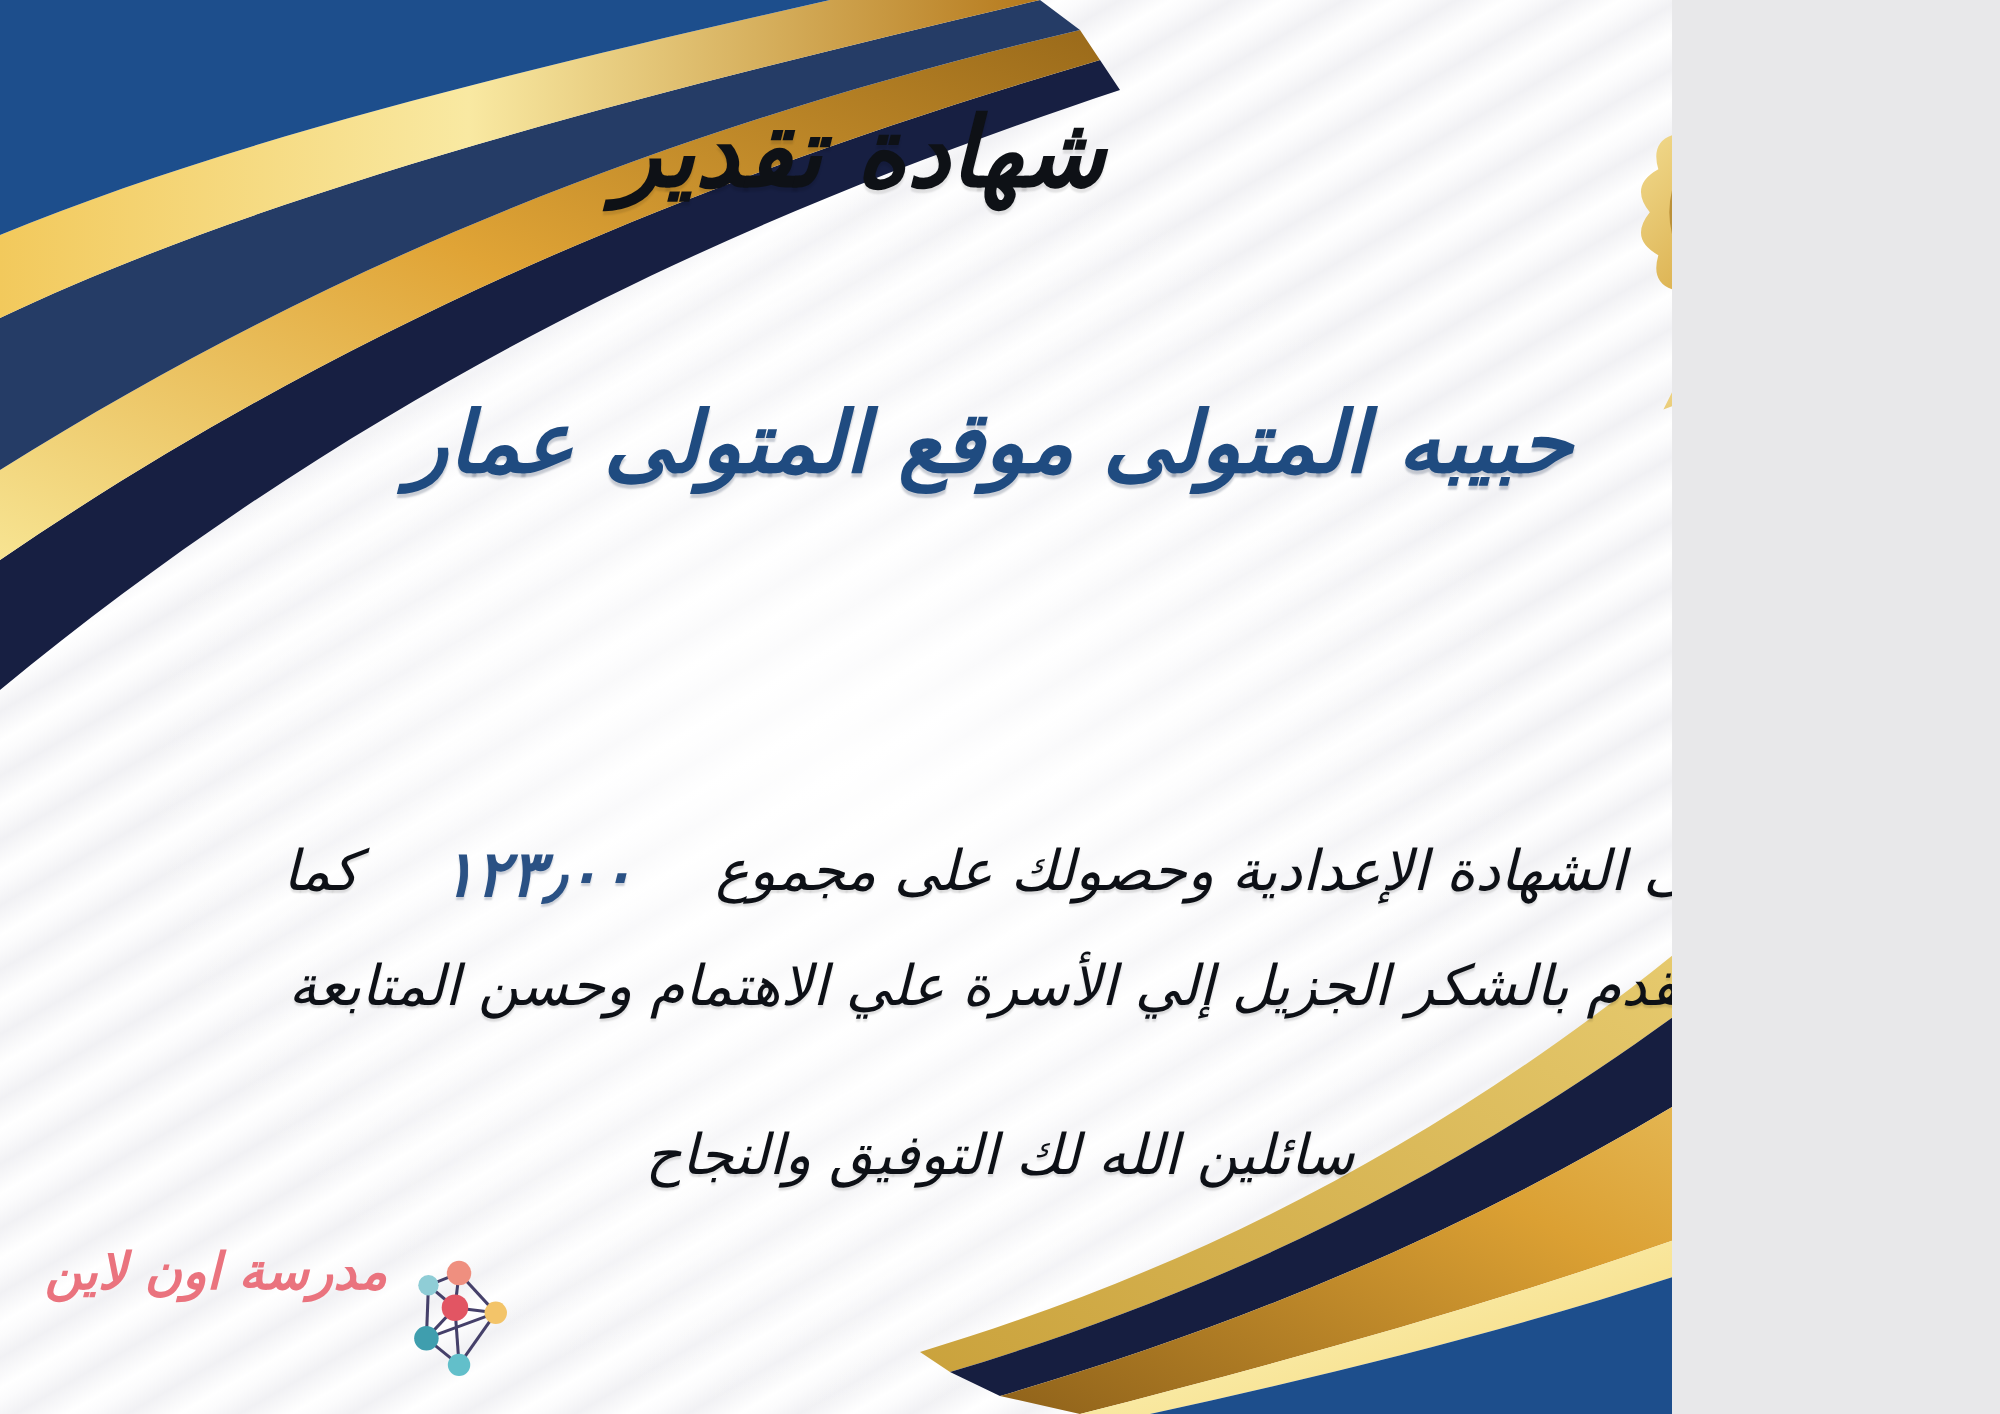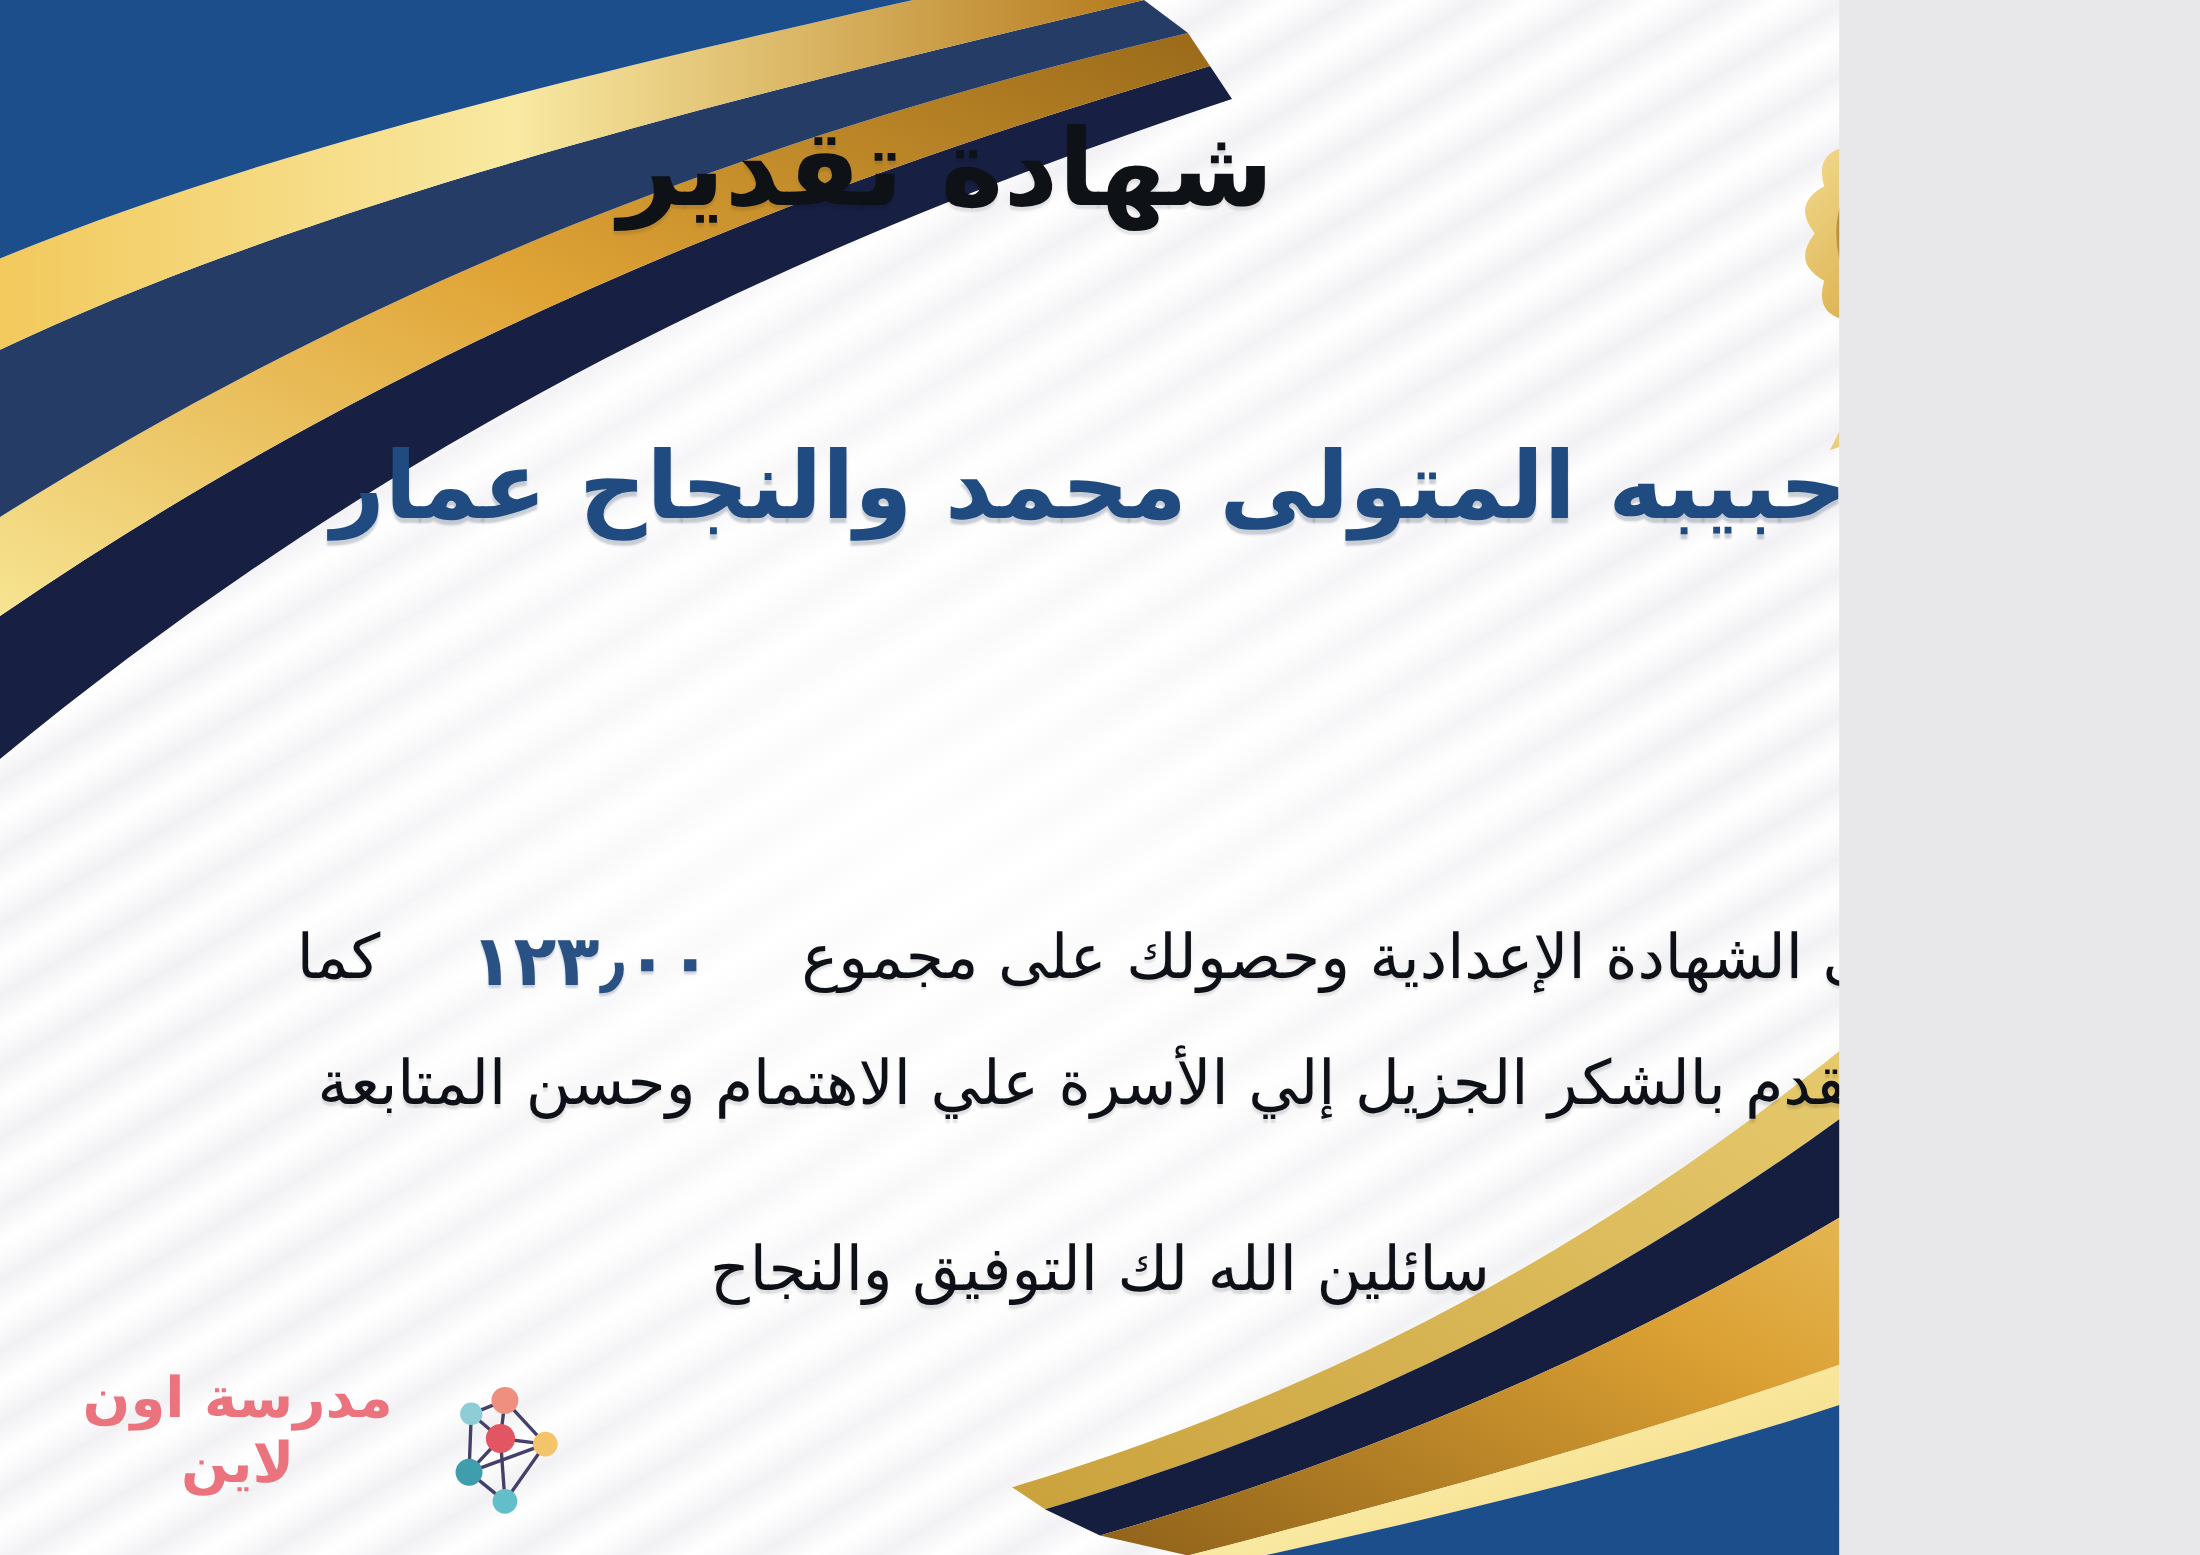--- a/index.html
+++ b/index.html
@@ -2,20 +2,21 @@
 <html lang="ar"><head>
 <meta charset="utf-8">
 <style>
   html,body{margin:0;padding:0;background:#e8e8ea;}
   #canvas{
     position:relative;width:1672px;height:1414px;overflow:hidden;
     background:
       radial-gradient(ellipse at 50% 55%, rgba(255,255,255,.9) 0%, rgba(255,255,255,0) 60%),
       repeating-linear-gradient(150deg,#f1f1f4 0px,#ffffff 26px,#fbfbfc 38px,#f1f1f4 56px);
     font-family:"DejaVu Sans",sans-serif;
+    font-style:italic;
   }
   svg{display:block;}
   .frame{position:absolute;inset:0;width:2000px;height:1414px;pointer-events:none;}
 
   
   .title{
     position:absolute;top:96px;left:260px;width:1200px;text-align:center;
     font-size:97px;font-weight:bold;color:#0e1116;direction:rtl;
     text-shadow:0 4px 2px rgba(0,0,0,.10);
   }
@@ -132,21 +133,21 @@
       <path d="M200,200 L100,200 A100,100 0 0 1 113.4,150 Z" fill="#c49a37"></path>
       <path d="M200,200 L113.4,150 A100,100 0 0 1 150,113.4 Z" fill="#e9c765"></path>
       <path d="M200,200 L150,113.4 A100,100 0 0 1 200,100 Z" fill="#a87a26"></path>
       <path d="M200,200 L200,100 A100,100 0 0 1 250,113.4 Z" fill="#f2da88"></path>
       <path d="M200,200 L250,113.4 A100,100 0 0 1 286.6,150 Z" fill="#c1922f"></path>
       <path d="M200,200 L286.6,150 A100,100 0 0 1 300,200 Z" fill="#dcb654"></path>
     </g>
   </svg>
 
   <div class="title">شهادة تقدير</div>
-  <div class="student-name">حبيبه المتولى محمد والنجاح عمار</div>
+  <div class="student-name">حبيبه المتولى موقع المتولى عمار</div>
 
 
   <div class="body-line line2">
     <span>فى الشهادة الإعدادية وحصولك على مجموع</span>
     <span class="score">١٢٣٫٠٠</span>
     <span>كما</span>
   </div>
 
   <div class="body-line line3">نتقدم بالشكر الجزيل إلي الأسرة علي الاهتمام وحسن المتابعة</div>
   <div class="body-line line4">سائلين الله لك التوفيق والنجاح</div>

